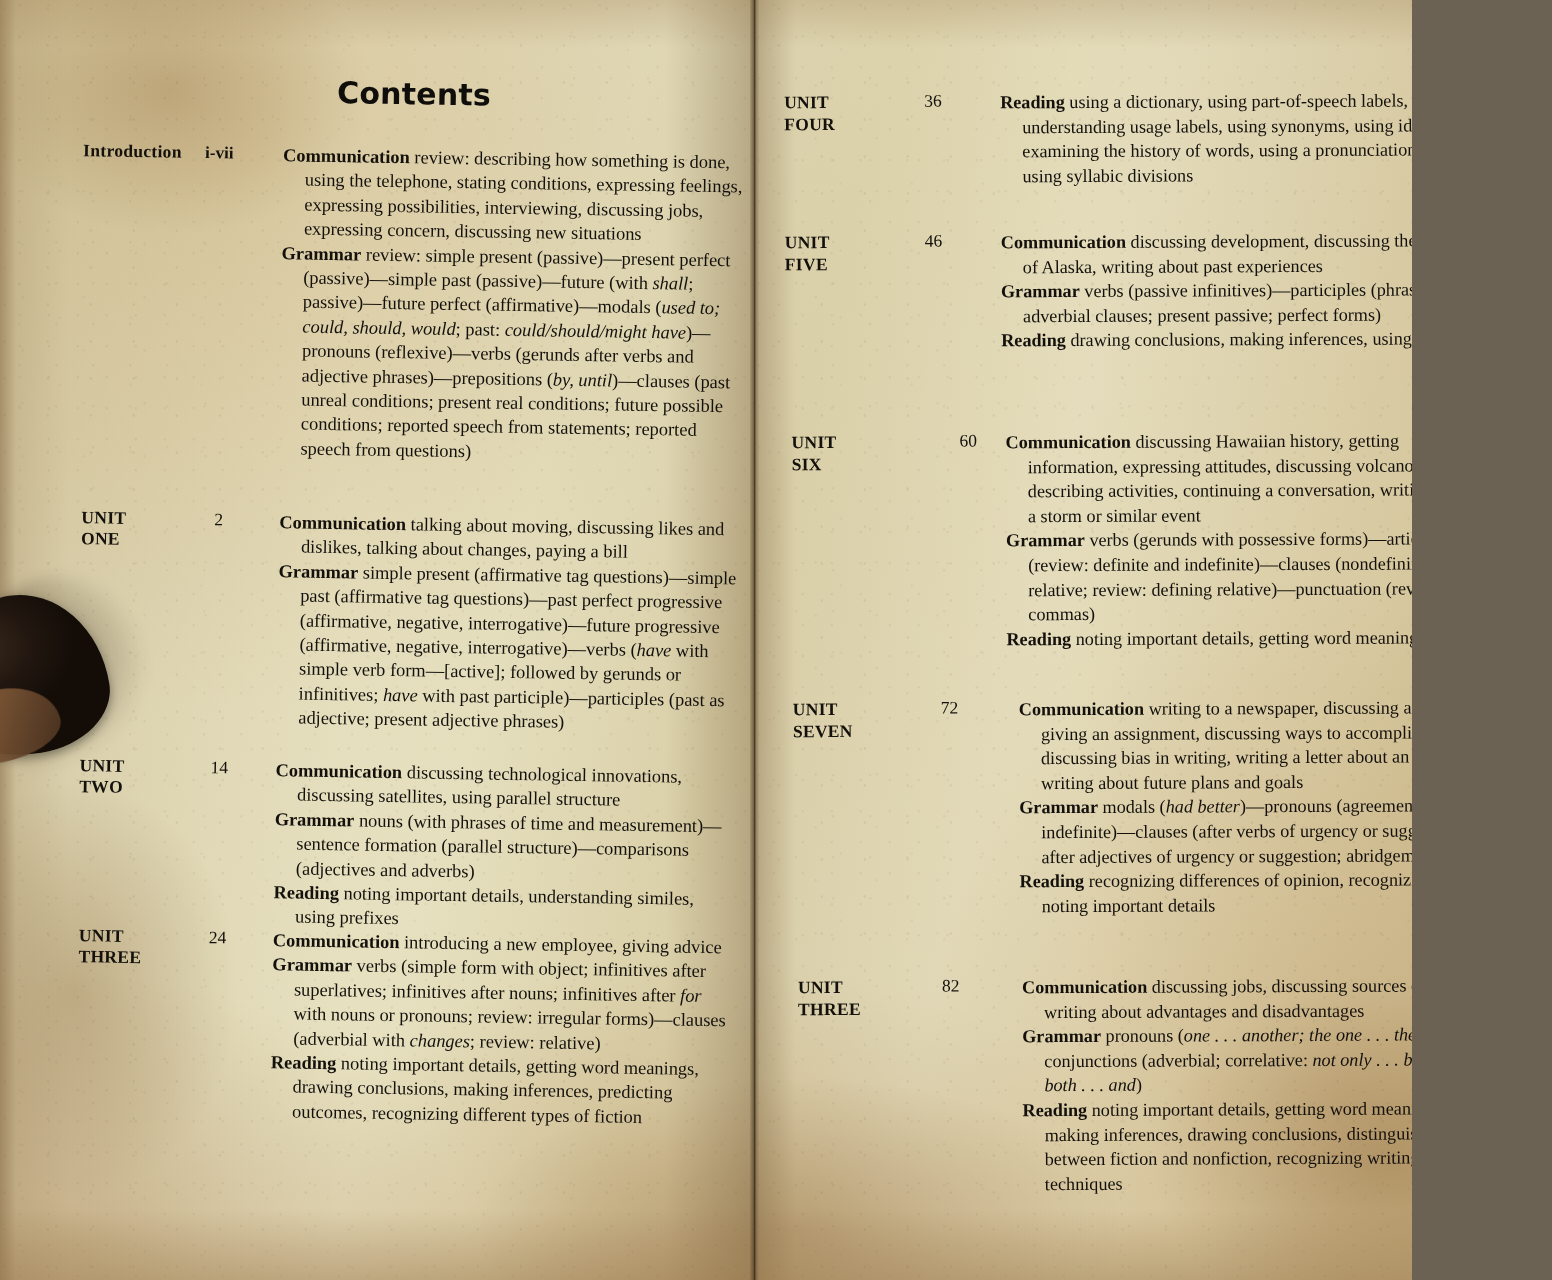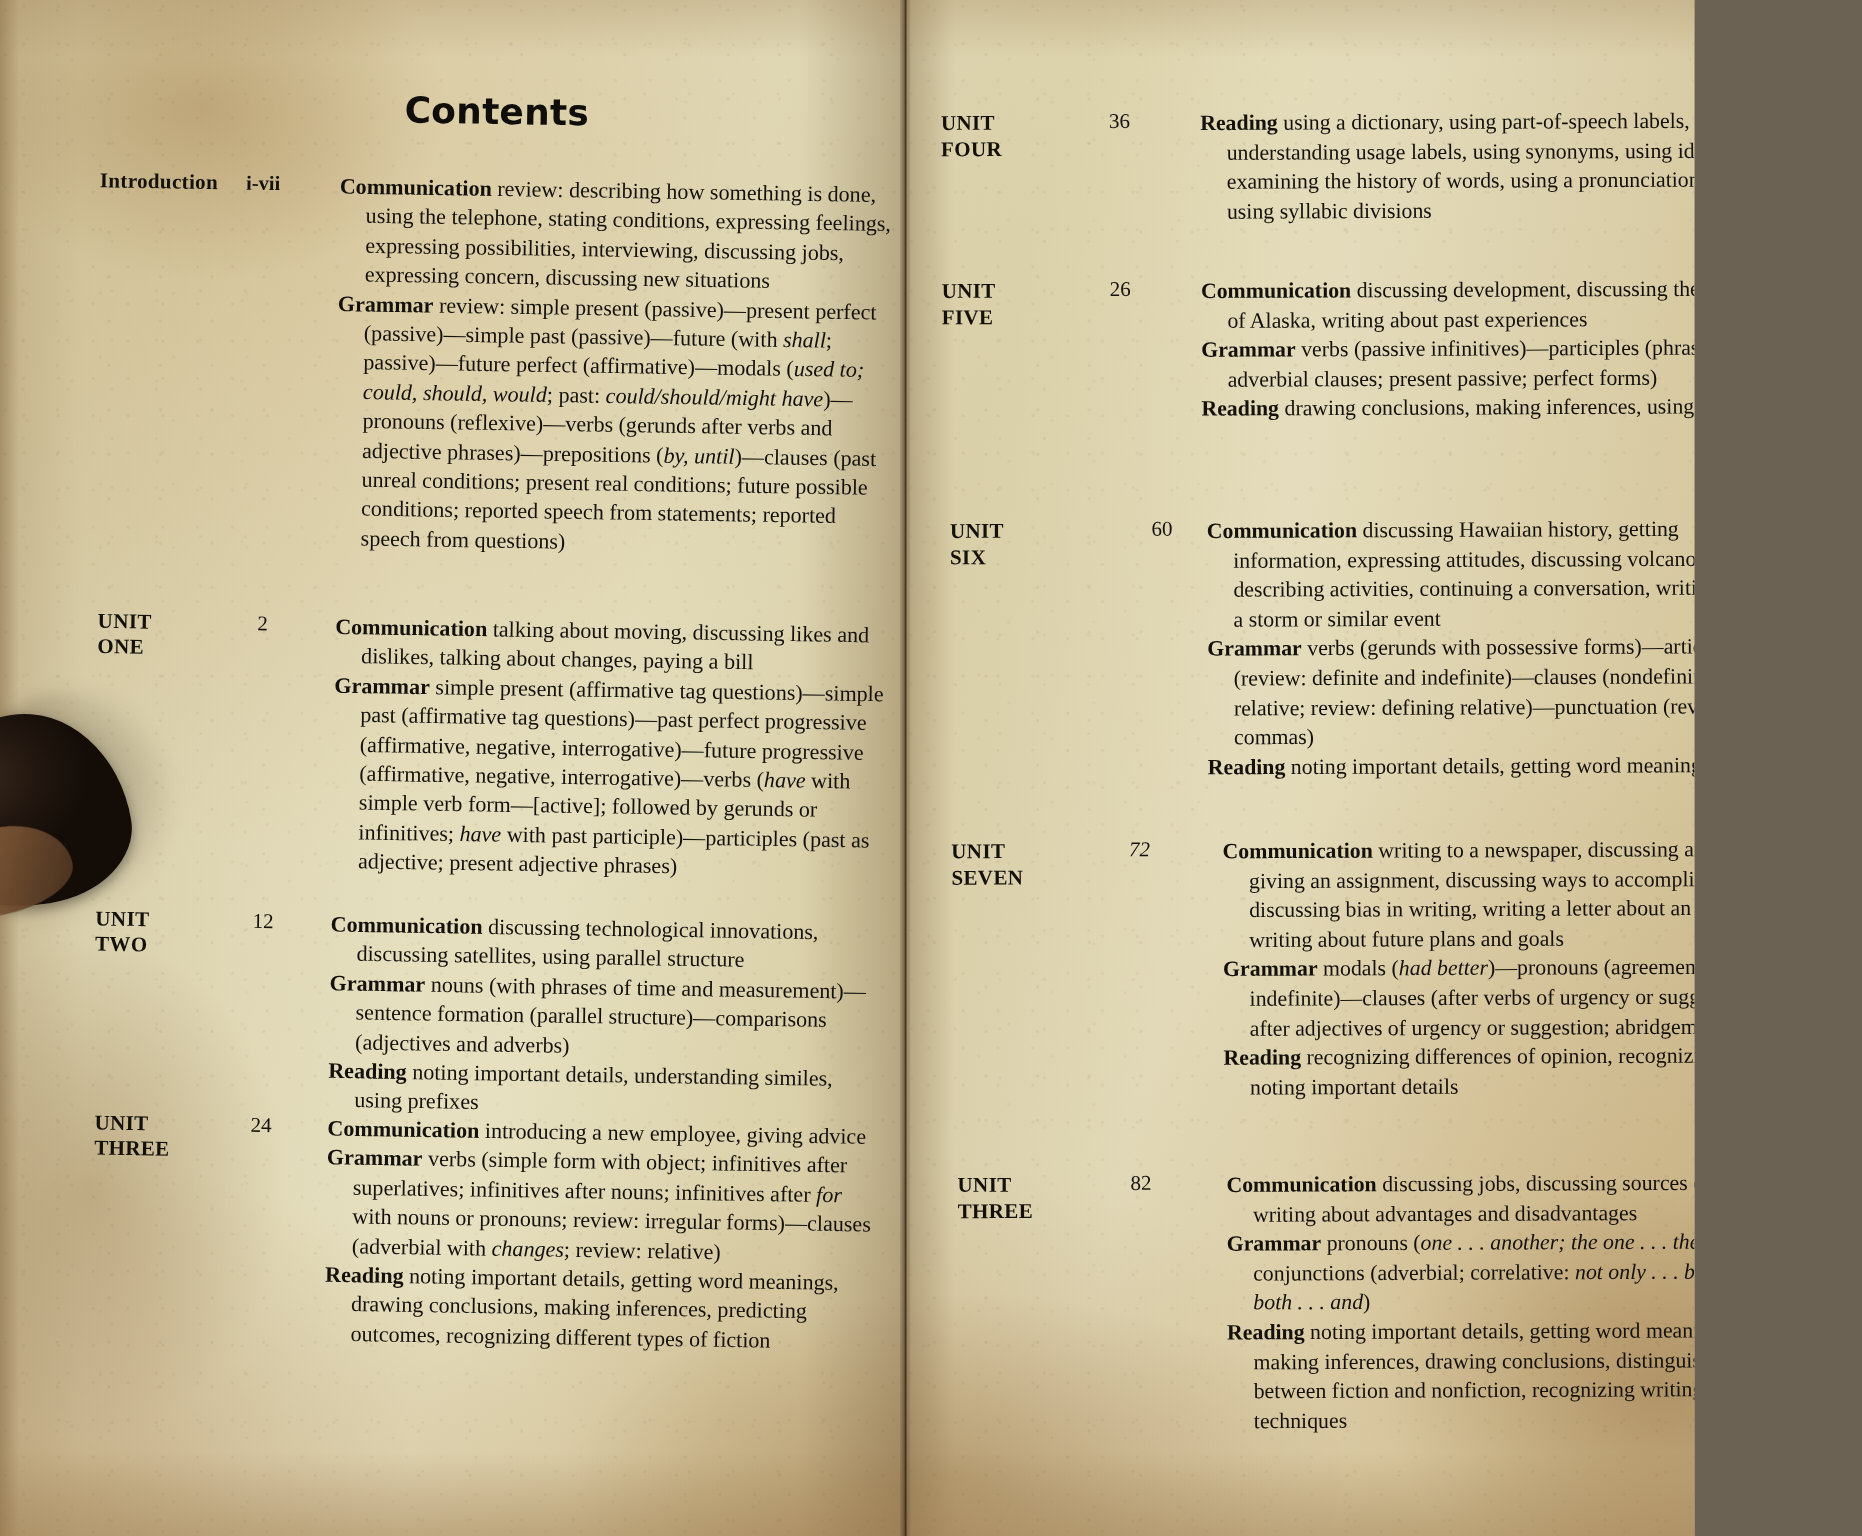--- a/index.html
+++ b/index.html
@@ -284,21 +284,21 @@
           <b class="hang">Grammar</b> simple present (affirmative tag questions)—simple past (affirmative tag questions)—past perfect progressive (affirmative, negative, interrogative)—future progressive (affirmative, negative, interrogative)—verbs (<i>have</i> with simple verb form—[active]; followed by gerunds or infinitives; <i>have</i> with past participle)—participles (past as adjective; present adjective phrases)
         </span>
       </div>
     </div>
 
     <div class="entry" style="left:90px; top:760px; width:660px;">
       <div class="unit-label">
         <span class="ln">UNIT</span>
         <span class="ln">TWO</span>
       </div>
-      <div class="page-num" style="left:131px;">12</div>
+      <div class="page-num" style="left:131px;">14</div>
       <div class="desc" style="left:196px; width:462px;">
         <span class="sec">
           <b class="hang">Communication</b><span> discussing technological innovations, discussing satellites, using parallel structure</span>
         </span>
         <span class="sec">
           <b class="hang">Grammar</b><span> nouns (with phrases of time and measurement)—sentence formation (parallel structure)—comparisons (adjectives and adverbs)</span>
         </span>
         <span class="sec">
           <b class="hang">Reading</b><span> noting important details, understanding similes, using prefixes</span>
         </span>
@@ -339,21 +339,21 @@
           <b class="hang">Reading</b><span> using a dictionary, using part-of-speech labels, understanding usage labels, using synonyms, using idioms, examining the history of words, using a pronunciation key, using syllabic divisions</span>
         </span>
       </div>
     </div>
 
     <div class="entry" style="left:28px; top:230px; width:740px;">
       <div class="unit-label">
         <span class="ln">UNIT</span>
         <span class="ln">FIVE</span>
       </div>
-      <div class="page-num" style="left:140px;">26</div>
+      <div class="page-num" style="left:140px;">46</div>
       <div class="desc" style="left:216px; width:480px;">
         <span class="sec">
           <b class="hang">Communication</b><span> discussing development, discussing the history of Alaska, writing about past experiences</span>
         </span>
         <span class="sec">
           <b class="hang">Grammar</b><span> verbs (passive infinitives)—participles (phrases for adverbial clauses; present passive; perfect forms)</span>
         </span>
         <span class="sec">
           <b class="hang">Reading</b><span> drawing conclusions, making inferences, using suffixes</span>
         </span>
@@ -377,21 +377,21 @@
           <b class="hang">Reading</b><span> noting important details, getting word meanings</span>
         </span>
       </div>
     </div>
 
     <div class="entry" style="left:34px; top:697px; width:740px;">
       <div class="unit-label">
         <span class="ln">UNIT</span>
         <span class="ln">SEVEN</span>
       </div>
-      <div class="page-num" style="left:148px;font-style:italic;">72</div>
+      <div class="page-num" style="left:148px;">72</div>
       <div class="desc" style="left:226px; width:478px;">
         <span class="sec">
           <b class="hang">Communication</b><span> writing to a newspaper, discussing an issue, giving an assignment, discussing ways to accomplish a goal, discussing bias in writing, writing a letter about an issue, writing about future plans and goals</span>
         </span>
         <span class="sec">
           <b class="hang">Grammar</b> modals (<i>had better</i>)—pronouns (agreement with indefinite)—clauses (after verbs of urgency or suggestion; after adjectives of urgency or suggestion; abridgement)
         </span>
         <span class="sec">
           <b class="hang">Reading</b><span> recognizing differences of opinion, recognizing bias, noting important details</span>
         </span>

